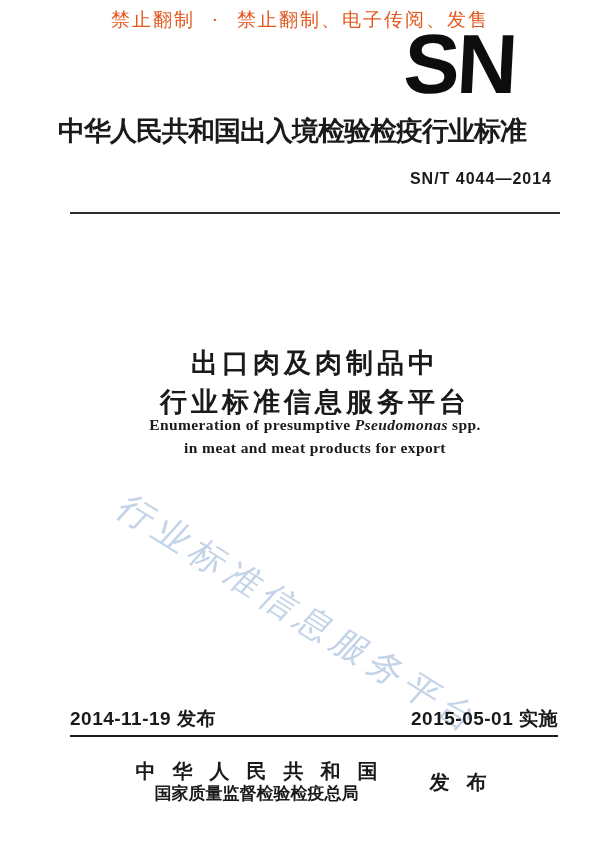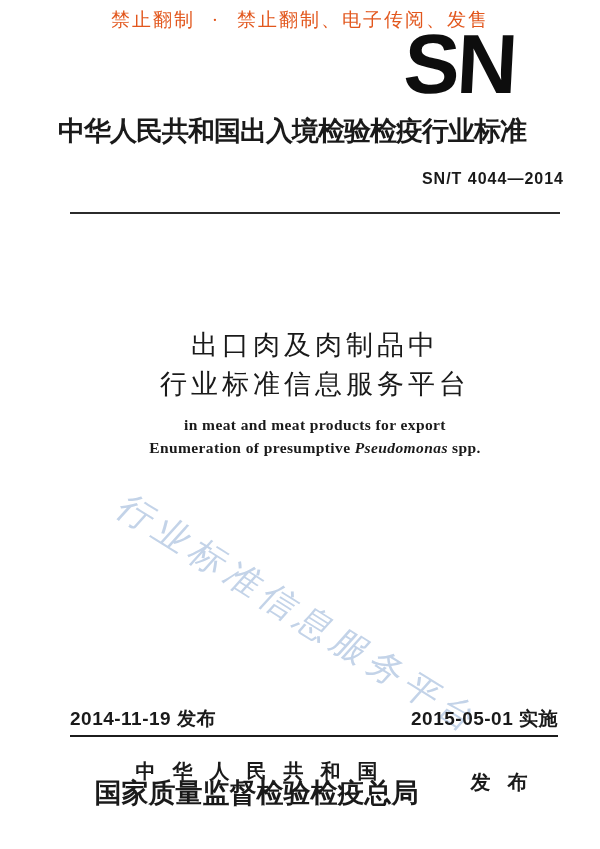--- a/index.html
+++ b/index.html
@@ -40,37 +40,37 @@
     position: absolute;
     top: 113px; left: 0; right: 16px;
     text-align: center;
     font-weight: 700;
     font-size: 27px;
     letter-spacing: -1px;
     white-space: nowrap;
   }
   .std-number {
     position: absolute;
-    top: 170px; left: 70px; right: 36px;
+    top: 170px; left: 70px; right: 48px;
     text-align: right;
     font-weight: 600;
     font-size: 16px;
     letter-spacing: 1px;
   }
   .rule-top {
     position: absolute;
     top: 212px; left: 70px; right: 40px;
     height: 2px;
     background: #2b2b2b;
   }
   .cn-title {
     position: absolute;
-    top: 326px; left: 70px; right: 40px;
+    top: 344px; left: 70px; right: 40px;
     text-align: center;
-    font-weight: 400;
+    font-weight: 700;
     font-size: 27px;
     letter-spacing: 4px;
     line-height: 39px;
   }
   .en-title {
     position: absolute;
     top: 413px; left: 70px; right: 40px;
     text-align: center;
     font-family: "Liberation Serif", serif;
     font-weight: 700;
@@ -118,21 +118,21 @@
   }
   .issuer-lines { text-align: center; }
   .issuer-line1 {
     font-size: 20px;
     letter-spacing: 17px;
     margin-right: -17px; 
     line-height: 22px;
     white-space: nowrap;
   }
   .issuer-line2 {
-    font-size: 27px;
+    font-size: 17px;
     letter-spacing: 0px;
     line-height: 23px;
     white-space: nowrap;
   }
   .issuer-action {
     font-size: 20px;
     letter-spacing: 6px;
     margin-left: 14px;
     white-space: nowrap;
   }
@@ -151,22 +151,22 @@
   <div class="std-number">SN/T 4044—2014</div>
 
   <div class="rule-top"></div>
 
   <div class="cn-title">
     <div>出口肉及肉制品中</div>
     <div>行业标准信息服务平台</div>
   </div>
 
   <div class="en-title">
+    <div><span>Enumeration of presumptive </span><span class="it">Pseudomonas</span><span> spp.</span></div>
     <div>in meat and meat products for export</div>
-    <div><span>Enumeration of presumptive </span><span class="it">Pseudomonas</span><span> spp.</span></div>
   </div>
 
   <div class="watermark">行业标准信息服务平台</div>
 
   <div class="dates">
     <span>2014-11-19 发布</span>
     <span>2015-05-01 实施</span>
   </div>
 
   <div class="rule-bottom"></div>

